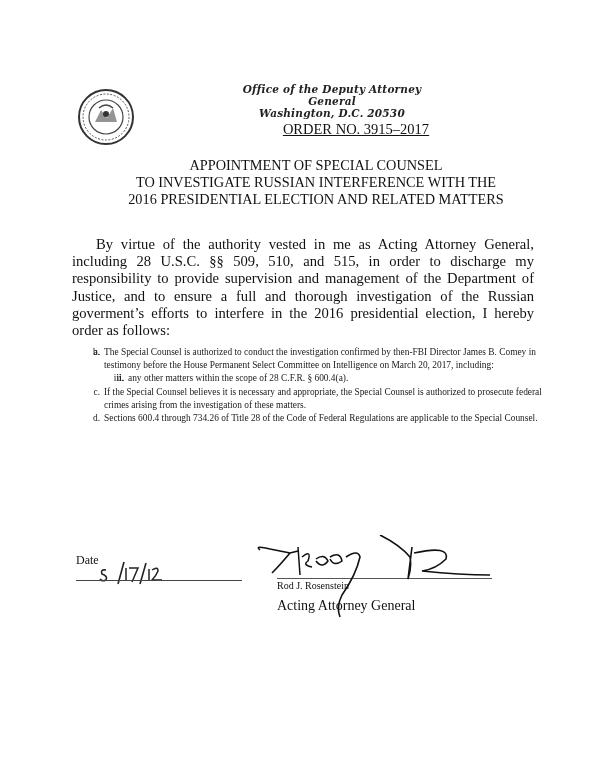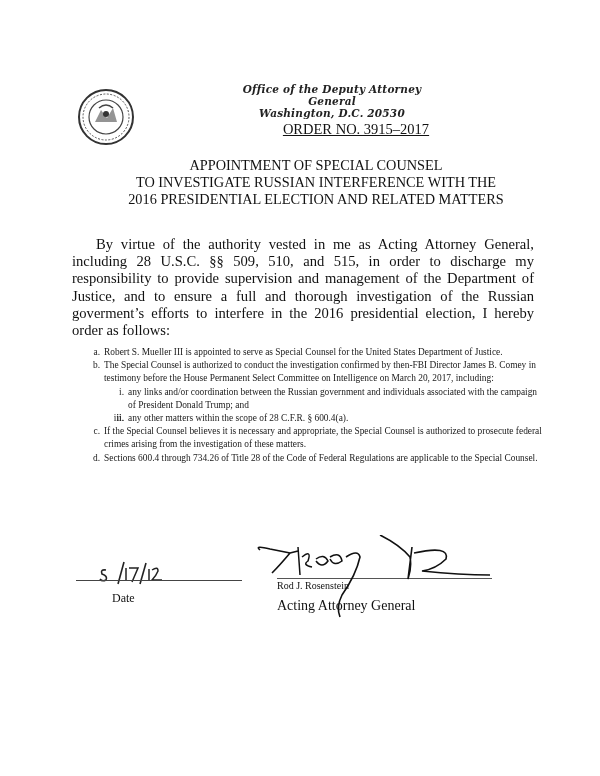--- a/index.html
+++ b/index.html
@@ -25,21 +25,21 @@
   }
   .list {
     position: absolute; left: 90px; width: 455px; top: 346px; font-family: "Liberation Serif", serif;
     font-size: 9.4px; line-height: 13.2px; color: #1a1a1a;
   }
   .li { position: relative; padding-left: 14px; }
   .li .mk { position: absolute; left: 0; top: 0; width: 10px; text-align: right; }
   .subli { position: relative; padding-left: 38px; }
   .subli .mk { position: absolute; left: 14px; top: 0; width: 20px; text-align: right; }
   .date-line { position: absolute; left: 76px; top: 580px; width: 166px; border-top: 1px solid #444; }
-  .date-label { position: absolute; left: 76px; top: 591px; font-size: 12px; margin-left: 36px; }
+  .date-label { position: absolute; left: 76px; top: 553px; font-size: 12px; }
   .date-hand { position: absolute; left: 98px; top: 560px; width: 80px; height: 26px; }
   .sig-line { position: absolute; left: 277px; top: 578px; width: 215px; border-top: 1px solid #555; }
   .sig-svg { position: absolute; left: 250px; top: 535px; width: 240px; height: 85px; }
   .signer-name { position: absolute; left: 277px; top: 580px; font-size: 10px; }
   .signer-title { position: absolute; left: 277px; top: 598px; font-size: 14px; }
 </style>
 </head>
 <body>
 
 <svg class="seal" viewBox="0 0 58 58">
@@ -64,29 +64,27 @@
   <div>APPOINTMENT OF SPECIAL COUNSEL</div>
   <div>TO INVESTIGATE RUSSIAN INTERFERENCE WITH THE</div>
   <div>2016 PRESIDENTIAL ELECTION AND RELATED MATTERS</div>
 </div>
 
 <div class="body-para">By virtue of the authority vested in me as Acting Attorney General, including 28 U.S.C. §§ 509, 510, and 515, in order to discharge my responsibility to provide supervision and management of the Department of Justice, and to ensure a full and thorough investigation of the Russian goverment’s efforts to interfere in the 2016 presidential election, I hereby order as follows:</div>
 
 <div class="list">
   <div class="li">
     <span class="mk">a.</span>
-    <span>Robert S. Mueller III is appointed to serve as Special Counsel for the United States Department of Justice.</span>
   </div>
   <div class="li">
     <span class="mk">b.</span>
     <span>The Special Counsel is authorized to conduct the investigation confirmed by then-FBI Director James B. Comey in testimony before the House Permanent Select Committee on Intelligence on March 20, 2017, including:</span>
   </div>
   <div class="subli">
     <span class="mk">i.</span>
-    <span>any links and/or coordination between the Russian government and individuals associated with the campaign of President Donald Trump; and</span>
   </div>
   <div class="subli">
     <span class="mk">ii.</span>
   </div>
   <div class="subli">
     <span class="mk">iii.</span>
     <span>any other matters within the scope of 28 C.F.R. § 600.4(a).</span>
   </div>
   <div class="li">
     <span class="mk">c.</span>

